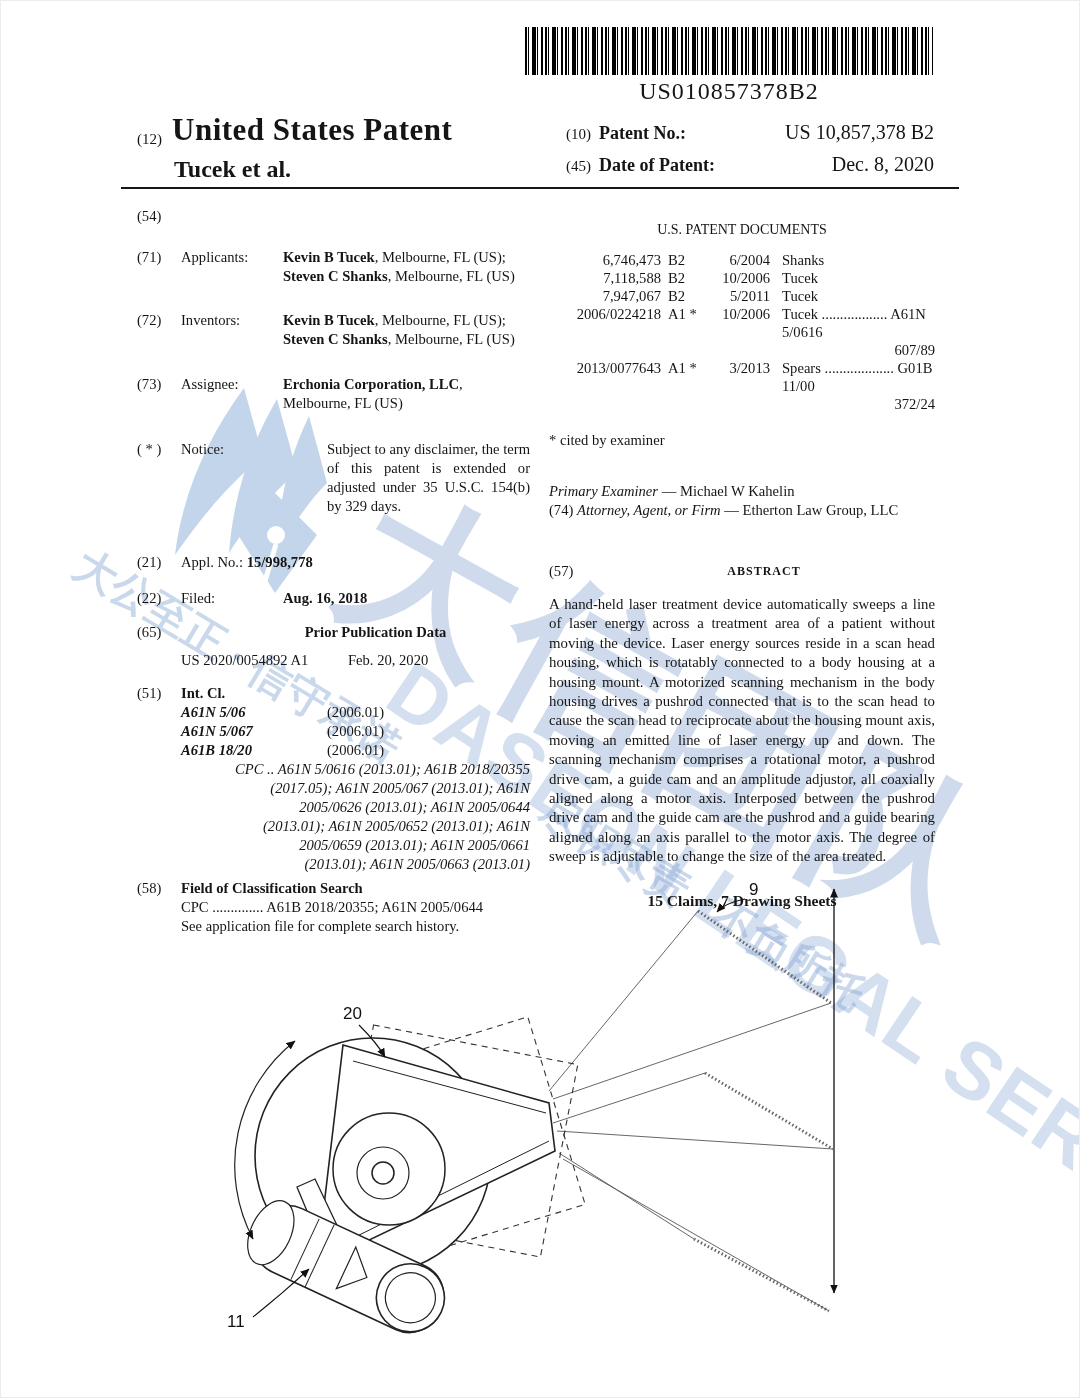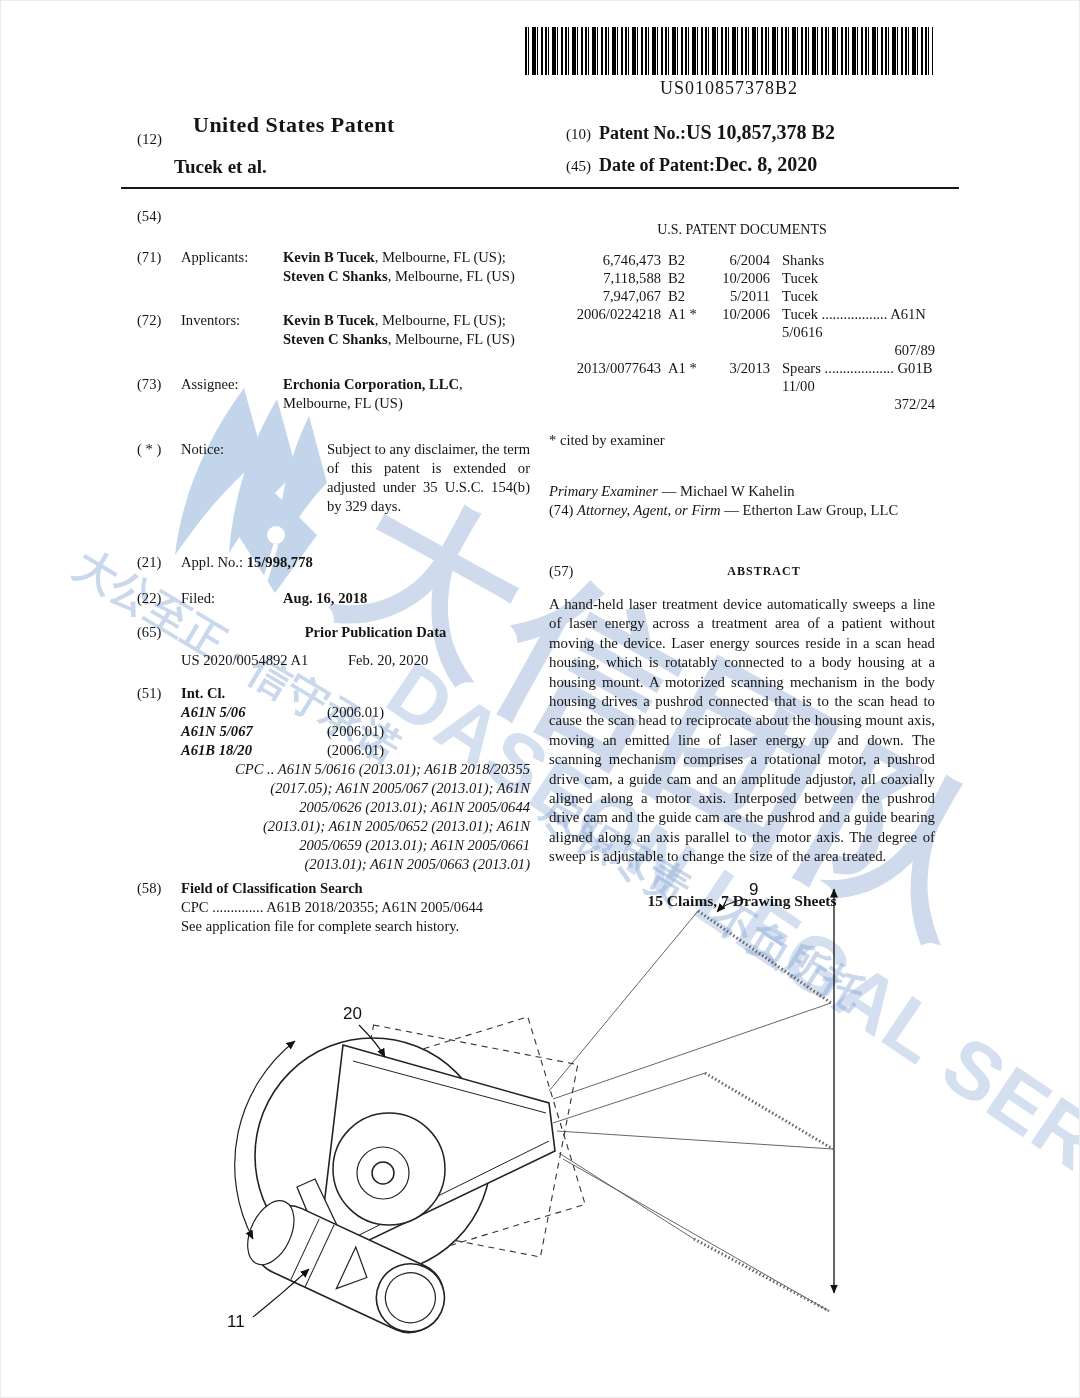--- a/index.html
+++ b/index.html
@@ -14,29 +14,29 @@
   .wm-motto1{left:88px;top:542px;font-size:42px;font-weight:bold;transform:rotate(31deg);
          color:rgba(138,168,212,0.45);line-height:1;}
   .wm-motto2{left:552px;top:788px;font-size:42px;font-weight:bold;transform:rotate(31deg);
          color:rgba(138,168,212,0.45);line-height:1;}
   .wm-logo{left:148px;top:382px;width:230px;height:215px;}
   
   .ly{position:absolute;z-index:1;}
   .barcode{left:524px;top:26px;width:408px;height:48px;
     background:repeating-linear-gradient(90deg,#000 0 2px,#fff 2px 3px,#000 3px 4px,#fff 4px 7px,
       #000 7px 11px,#fff 11px 12px,#000 12px 13px,#fff 13px 16px,#000 16px 18px,#fff 18px 20px);}
-  .barcode-caption{left:524px;top:77px;width:408px;text-align:center;font-size:18px;letter-spacing:1px;}
+  .barcode-caption{left:524px;top:77px;width:408px;text-align:center;font-size:24px;letter-spacing:1px;}
   .kindnum{font-size:15px;}
   .hdr12{left:136px;top:130px;}
-  .hdr-title{left:171px;top:111px;font-size:22px;font-weight:bold;letter-spacing:.5px;margin-left:21px;}
-  .hdr-authors{left:173px;top:155px;font-size:19px;font-weight:bold;}
+  .hdr-title{left:171px;top:111px;font-size:31px;font-weight:bold;letter-spacing:.5px;}
+  .hdr-authors{left:173px;top:155px;font-size:24px;font-weight:bold;}
   .hdr-right{left:565px;top:120px;width:368px;font-size:18px;}
   .hdr-right .row{display:flex;align-items:baseline;margin-bottom:9px;}
   .hdr-right .lbl{font-weight:bold;margin-left:8px;}
-  .hdr-right .val{flex:1;text-align:left;font-weight:bold;font-size:20px;}
+  .hdr-right .val{flex:1;text-align:right;font-weight:normal;font-size:20px;}
   .rule{left:120px;top:186px;width:838px;height:2px;background:#161616;}
   .col-left{left:136px;top:206px;width:393px;font-size:14.6px;line-height:19px;}
   .col-right{left:548px;top:206px;width:386px;font-size:14.6px;line-height:19px;}
   .sec{display:flex;}
   .num{width:44px;flex:0 0 44px;}
   .cnt{flex:1;}
   b,.b{font-weight:bold;}
   .bi{font-weight:bold;font-style:italic;}
   .it{font-style:italic;}
   .title54{font-weight:bold;letter-spacing:.2px;}

